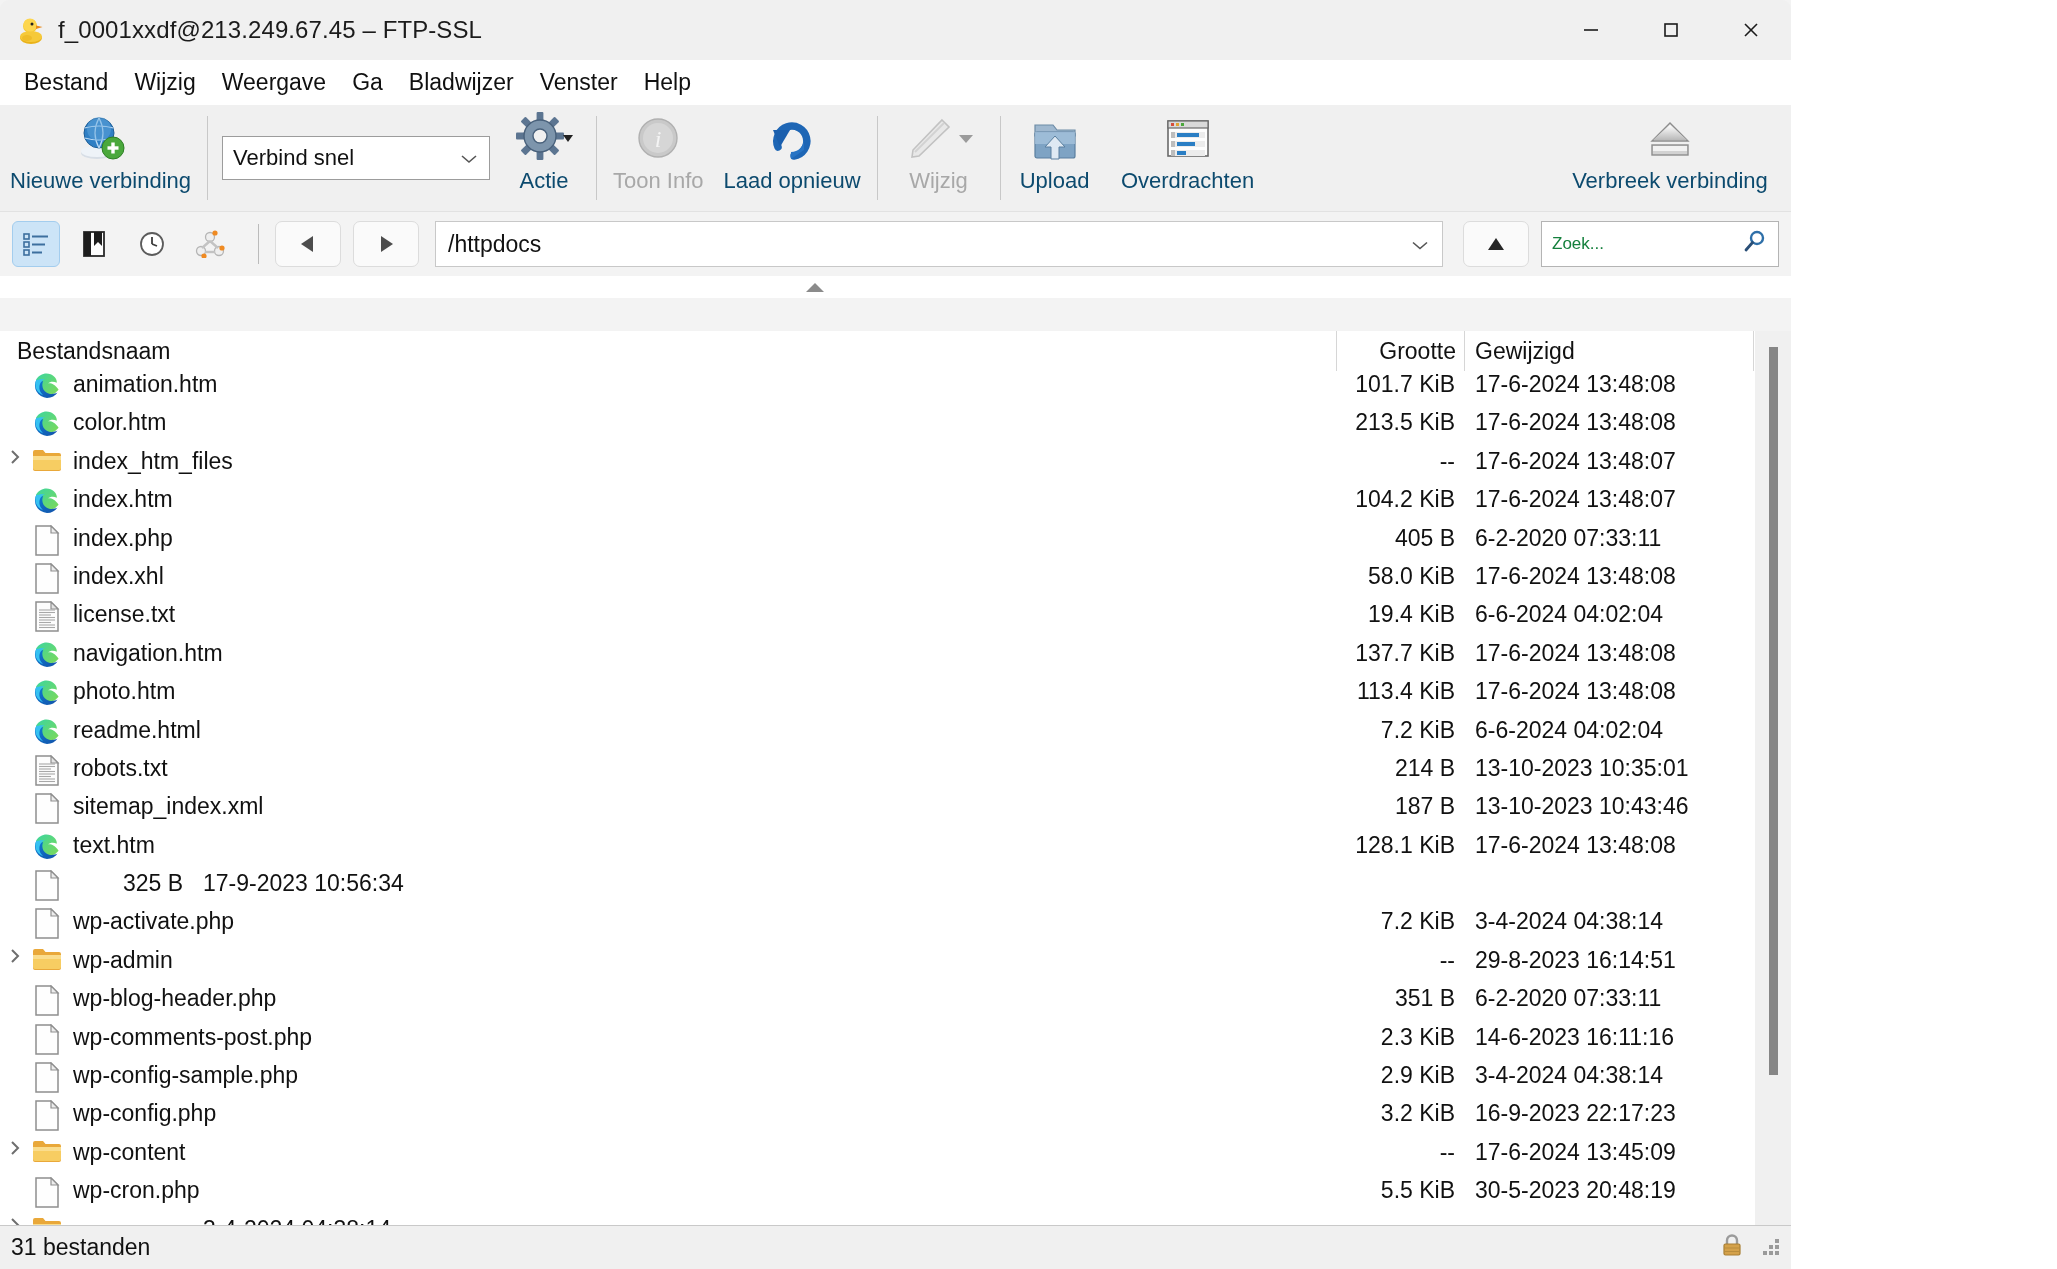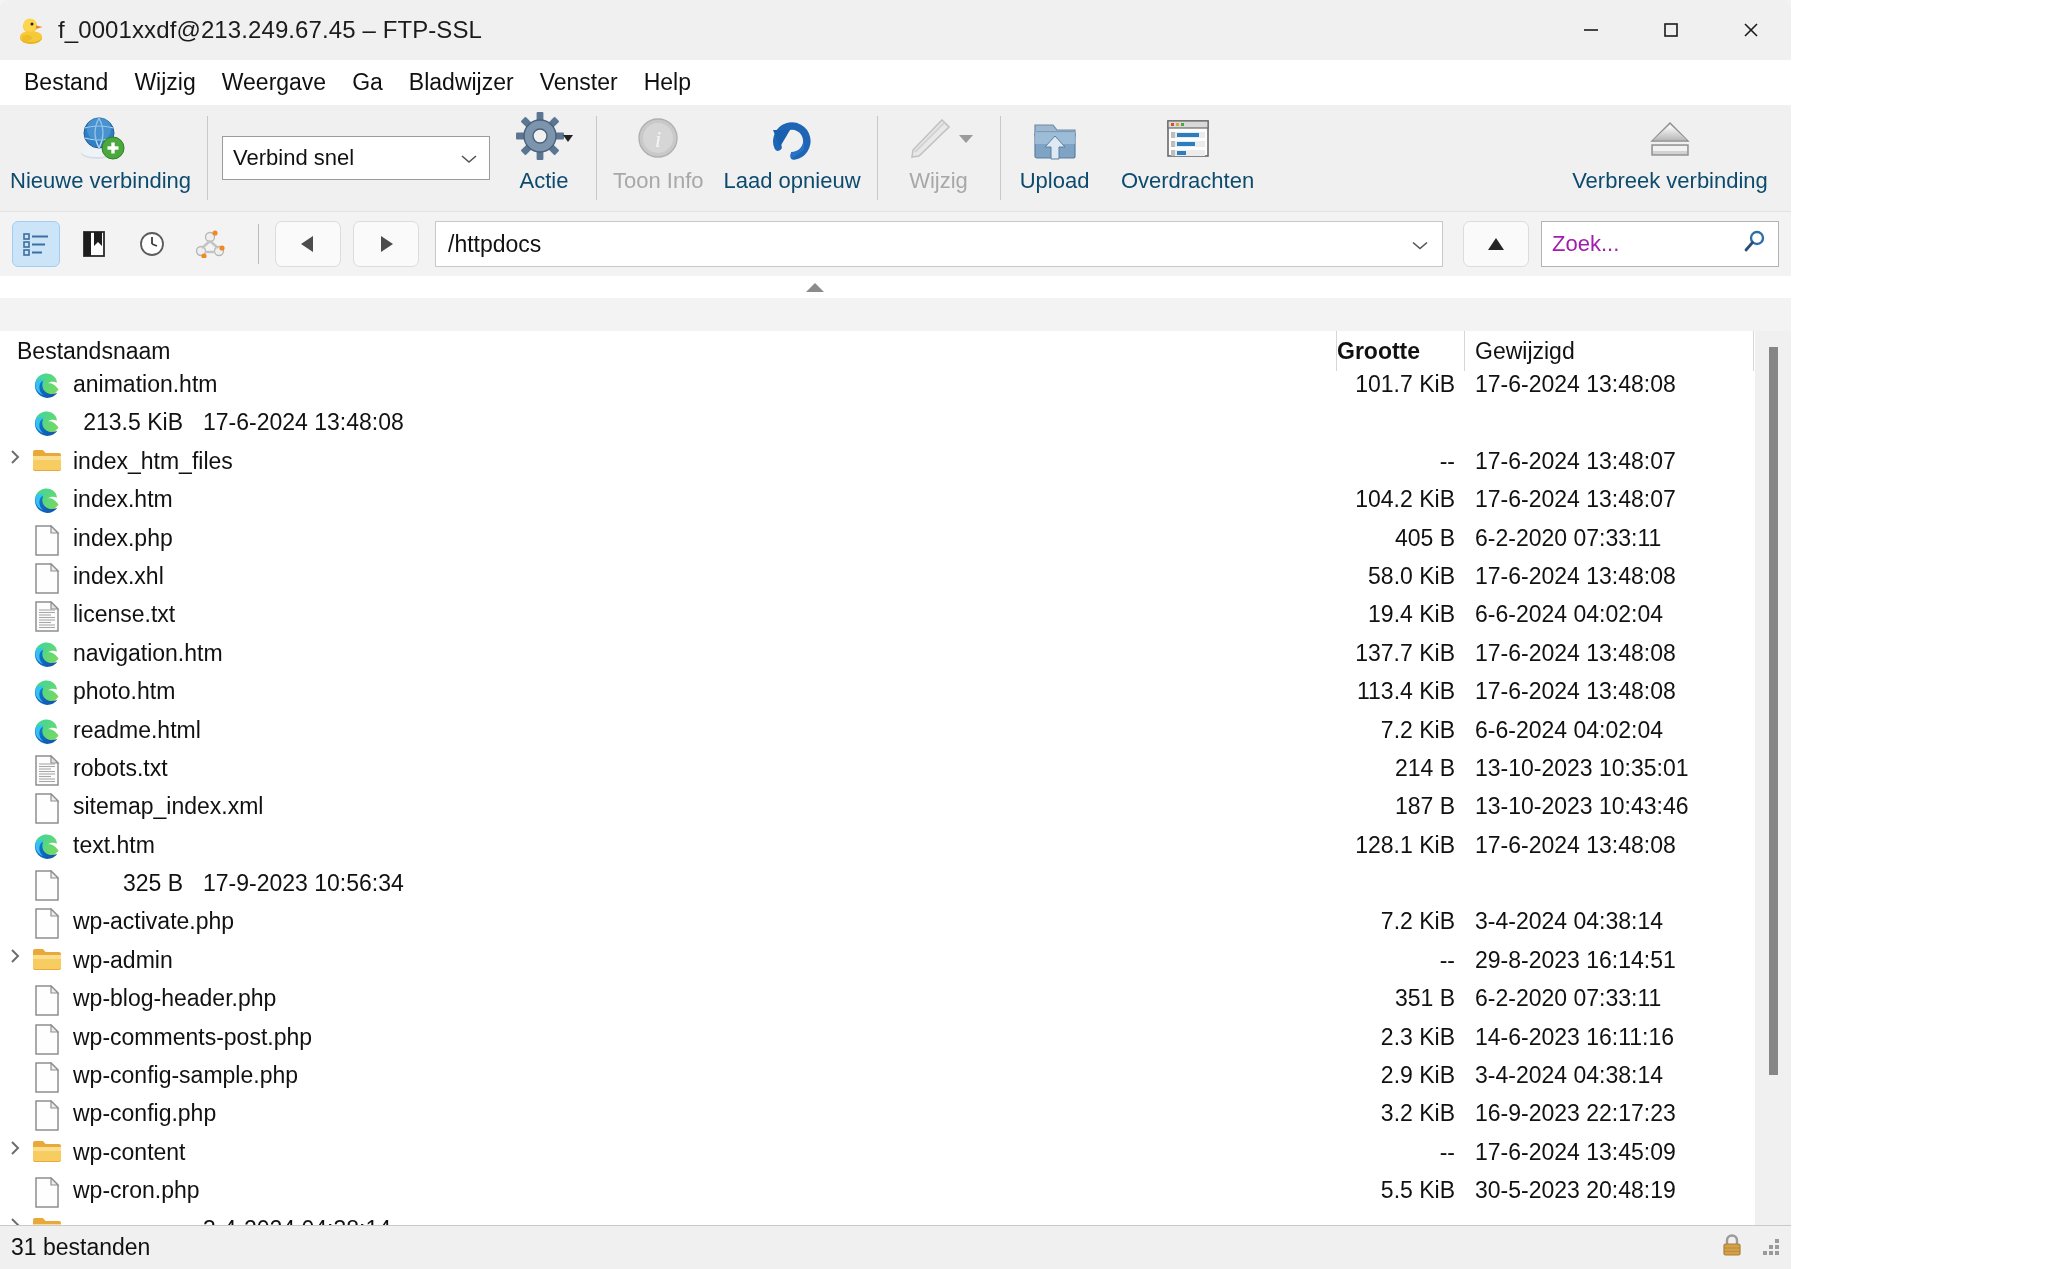--- a/index.html
+++ b/index.html
@@ -144,21 +144,21 @@
     margin: 0 10px 0 14px;
   }
   .searchbox {
     width: 238px; height: 46px;
     background: #fff; border: 1px solid #b4b4b4;
     display: flex; align-items: center;
     padding: 0 10px;
     position: relative;
   }
   .searchbox .ph {
-    font-size: 22px; color: #a21caf; font-style: normal;
+    font-size: 17px; color: #15803d; font-style: normal;
   }
   .searchbox .sicon { position: absolute; right: 10px; top: 50%; transform: translateY(-50%); }
 
   
   .sortstrip {
     height: 22px; background: #fff;
     position: relative; flex: 0 0 22px;
   }
   .sortstrip .caret {
     position: absolute; left: 806px; top: 7px;
@@ -185,23 +185,23 @@
   }
   .colheader {
     display: flex; align-items: center;
     height: 40px;
     font-size: 23px; color: #111;
     flex: 0 0 40px;
     background: #fff;
   }
   .ch-name { flex: 1 1 auto; padding-left: 17px; }
   .ch-size {
-    width: 128px; text-align: left;
+    width: 128px; text-align: right;
     border-left: 1px solid #d6d6d6;
-    padding-right: 8px; height: 40px; line-height: 40px; font-weight: bold;
+    padding-right: 8px; height: 40px; line-height: 40px;
   }
   .ch-mod {
     width: 290px; text-align: left;
     border-left: 1px solid #d6d6d6;
     padding-left: 10px; height: 40px; line-height: 40px;
     border-right: 1px solid #d6d6d6;
   }
   .rows { flex: 1 1 auto; overflow: hidden; }
   .row {
     display: flex; align-items: flex-start;
@@ -588,20 +588,21 @@
                   <linearGradient id="eg2" x1="0" y1="0" x2="1" y2="1">
                     <stop offset="0" stop-color="#0d7fd6"></stop>
                     <stop offset="1" stop-color="#1351a8"></stop>
                   </linearGradient>
                 </defs>
                 <path d="M25.6 18.8 A12.6 12.6 0 0 1 3.2 8.6 C6 3.4 12.2 1 17.6 3.2 c4.4 1.8 6.6 5.6 6.2 8.6 -2.6-1.6-6.6-1.6-8.8 0.6 2.8-0.6 7 0.8 10.6 6.4 Z" fill="url(#eg1)"></path>
                 <path d="M3.6 8.2 A12.6 12.6 0 0 0 14 27 c4.8 0 8.4-2.2 10.4-5.4 -3 1.8-7.6 2-10.6 0.2 -4.2-2.4-5.6-7.6-3.6-11.8 -2.4 0.4-4.8 1.6-6.6 3.2 Z" fill="url(#eg2)"></path>
                 <path d="M3.1 9.2 C1.8 12.6 2.2 17 4.6 20.2 c1.4 1.8 3.4 3.2 5.4 3.8 -3.4-2.6-4.6-7.4-2.8-11.4 1-2.2 2.8-3.8 4.8-4.6 -3 0.1-6.2 0.5-8.9 1.2 Z" fill="#35c1f1"></path>
               </svg>
             </div>
+            <div class="fname">color.htm</div>
             <div class="fsize">213.5 KiB</div>
             <div class="fmod">17-6-2024 13:48:08</div>
           </div>
           <div class="row">
             <div class="expander"><svg width="16" height="18" viewBox="0 0 16 18">
                 <polyline points="5,3 11,9 5,15" fill="none" stroke="#6e6e6e" stroke-width="2"></polyline>
               </svg></div>
             <div class="icon">
               <svg width="30" height="25" viewBox="0 0 30 25">
                 <path d="M1 4 a2 2 0 0 1 2-2 h8 l2.5 3 H27 a2 2 0 0 1 2 2 v14 a2 2 0 0 1-2 2 H3 a2 2 0 0 1-2-2 Z" fill="#e9a83a"></path>

